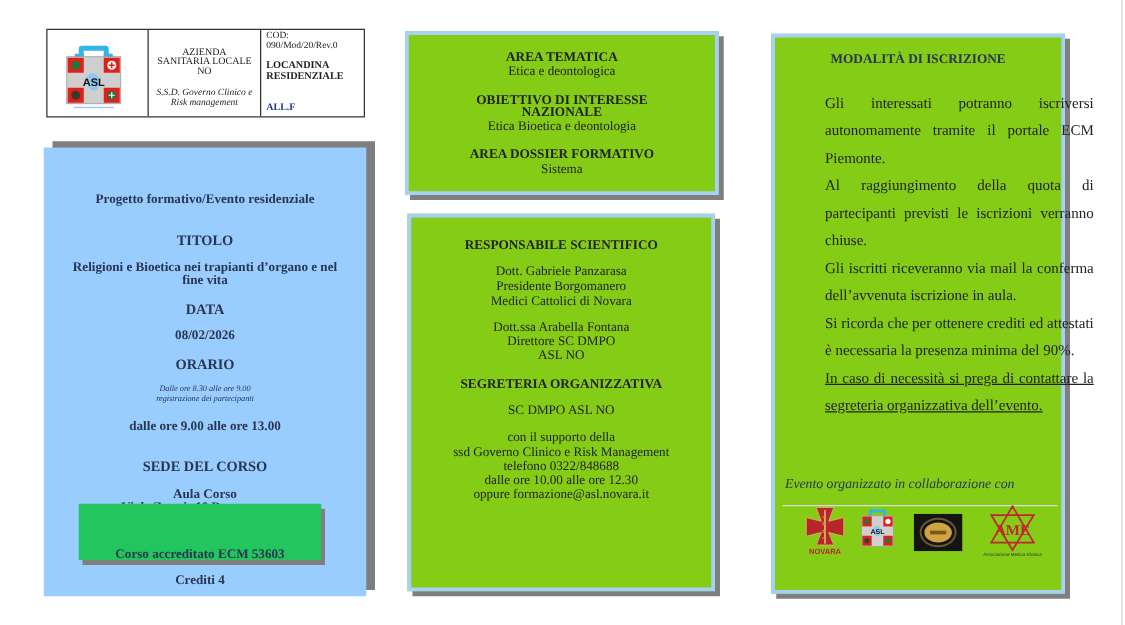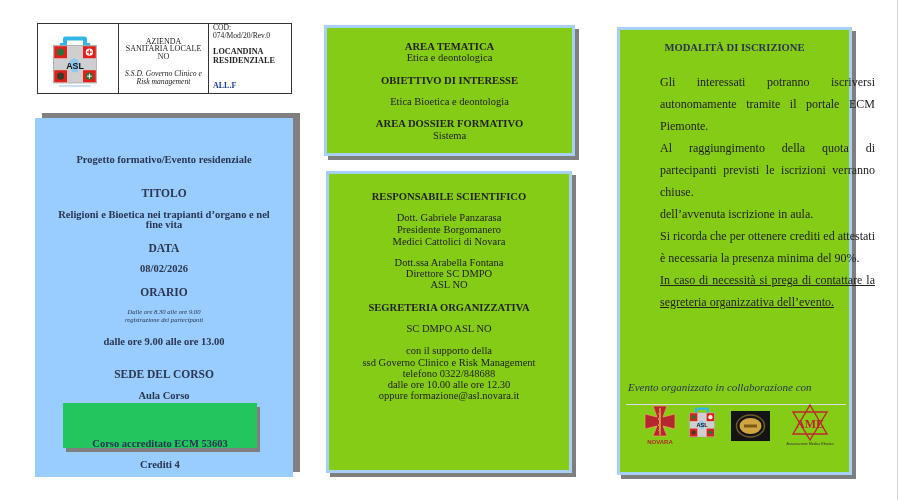--- a/index.html
+++ b/index.html
@@ -76,21 +76,21 @@
   </div>
   <div class="col c2">
     <div class="ln" style="top:14px">AZIENDA</div>
     <div class="ln" style="top:21px">SANITARIA LOCALE</div>
     <div class="ln" style="top:29px">NO</div>
     <div class="ln i" style="top:46px;font-size:7.6px">S.S.D. Governo Clinico e</div>
     <div class="ln i" style="top:54px;font-size:7.6px">Risk management</div>
   </div>
   <div class="col c3">
     <div class="l" style="top:0px">COD:</div>
-    <div class="l" style="top:8px">074/Mod/20/Rev.0</div>
+    <div class="l" style="top:8px">090/Mod/20/Rev.0</div>
     <div class="l b" style="top:24px;font-size:8.2px">LOCANDINA</div>
     <div class="l b" style="top:33px;font-size:8.2px">RESIDENZIALE</div>
     <div class="l b" style="top:58px;font-size:8px;color:#1a3a8a">ALL.F</div>
   </div>
 </div>
 
 <div id="event" class="abs">
   <div class="ln" style="top:4px">Progetto formativo/Evento residenziale</div>
   <div class="ln h" style="top:37px">TITOLO</div>
   <div class="ln" style="top:59px">Religioni e Bioetica nei trapianti d’organo e nel</div>
@@ -107,20 +107,21 @@
   <div id="credits" class="abs">
     <div class="ln" style="top:3px">Corso accreditato ECM 53603</div>
     <div class="ln" style="top:24px">Crediti 4</div>
   </div>
 </div>
 
 <div id="topic" class="abs card">
   <div class="ln b" style="top:13px">AREA TEMATICA</div>
   <div class="ln b" style="top:47px">OBIETTIVO DI INTERESSE</div>
   <div class="ln" style="top:24px">Etica e deontologica</div>
+  <div class="ln b" style="top:57px">NAZIONALE</div>
   <div class="ln" style="top:68px">Etica Bioetica e deontologia</div>
   <div class="ln b" style="top:90px">AREA DOSSIER FORMATIVO</div>
   <div class="ln" style="top:102px">Sistema</div>
 </div>
 
 <div id="contacts" class="abs card">
   <div class="ln b" style="top:17px">RESPONSABILE SCIENTIFICO</div>
   <div class="ln" style="top:38px">Dott. Gabriele Panzarasa</div>
   <div class="ln" style="top:50px">Presidente Borgomanero</div>
   <div class="ln" style="top:62px">Medici Cattolici di Novara</div>
@@ -138,20 +139,21 @@
 
 <div id="reg" class="abs card">
   <div class="ln b" style="top:12px;color:#2a3550">MODALITÀ DI ISCRIZIONE</div>
   <div class="para">
     <div class="j">Gli interessati potranno iscriversi</div>
     <div class="j">autonomamente tramite il portale ECM</div>
     <div>Piemonte.</div>
     <div class="j">Al raggiungimento della quota di</div>
     <div class="j">partecipanti previsti le iscrizioni verranno</div>
     <div>chiuse.</div>
+    <div class="j">Gli iscritti riceveranno via mail la conferma</div>
     <div>dell’avvenuta iscrizione in aula.</div>
     <div class="j">Si ricorda che per ottenere crediti ed attestati</div>
     <div>è necessaria la presenza minima del 90%.</div>
     <div class="j u">In caso di necessità si prega di contattare la</div>
     <div class="u">segreteria organizzativa dell’evento.</div>
   </div>
   <div class="collab">Evento organizzato in collaborazione con</div>
   <div class="divider"></div>
 
   <svg class="plogo" style="left:20px;top:375px;width:40px;height:40px" viewBox="0 0 40 40">

